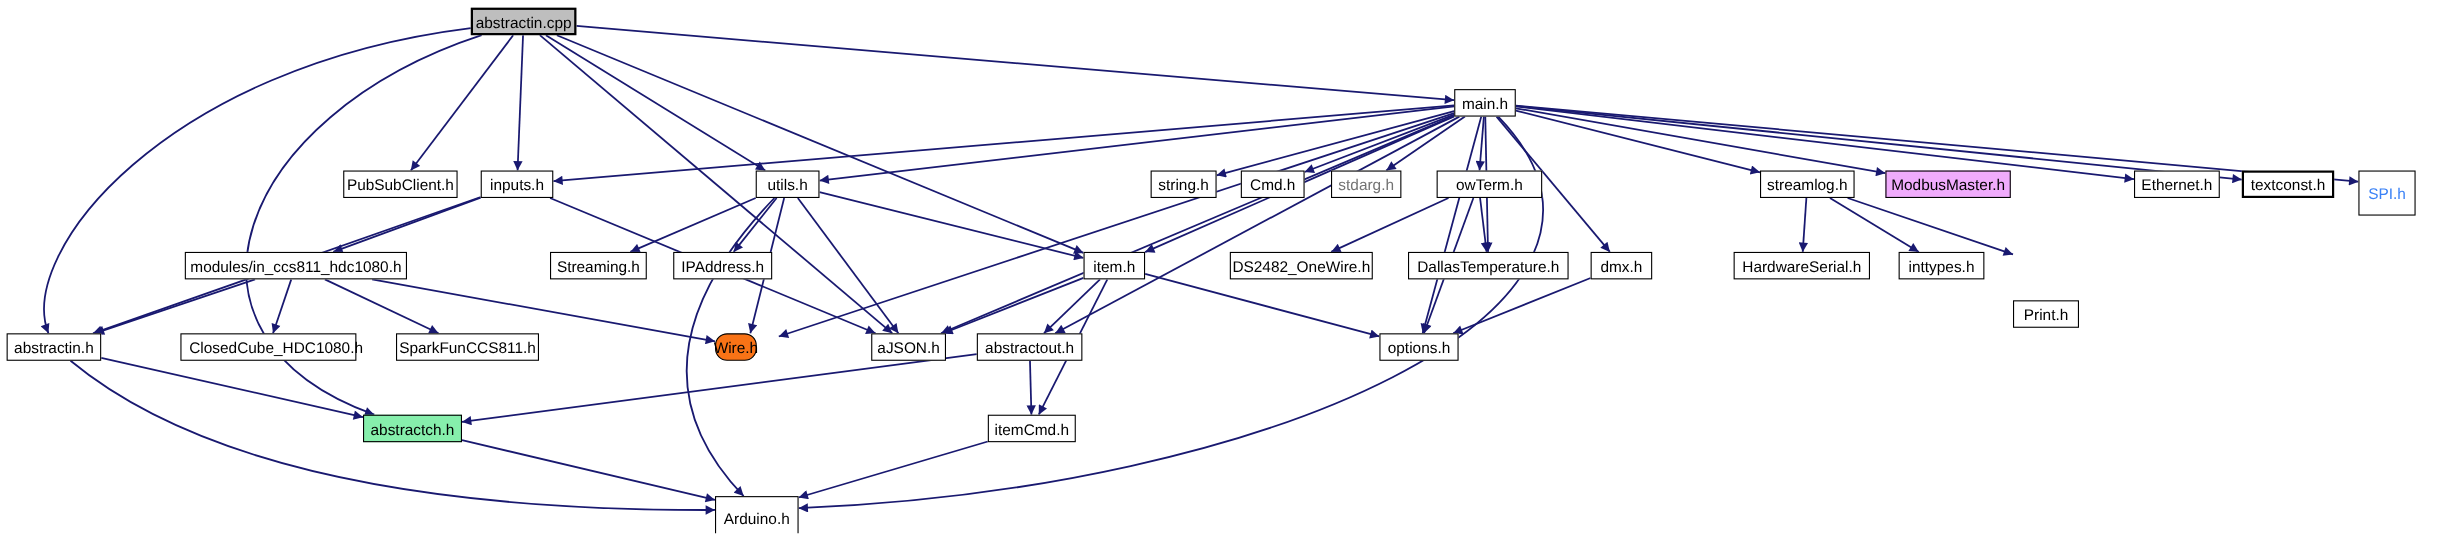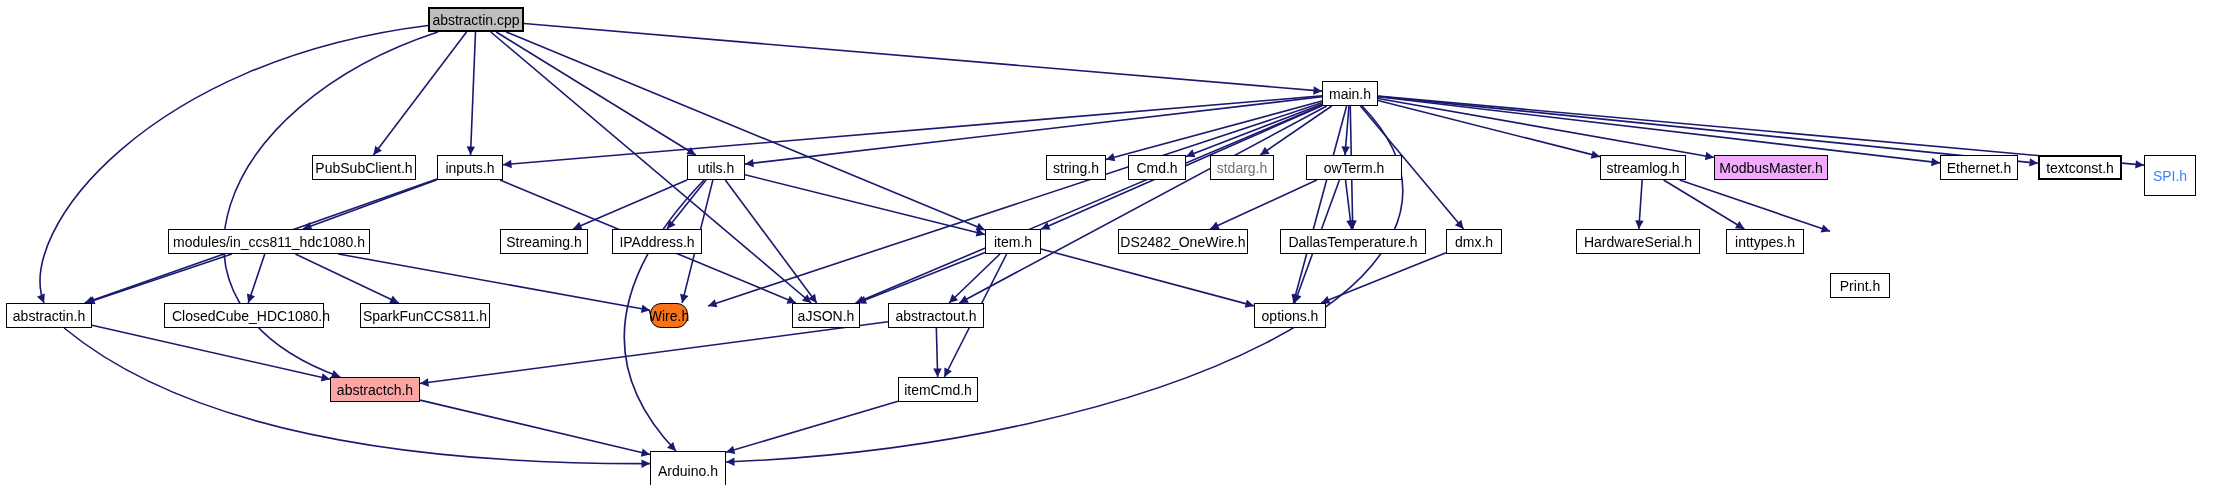--- a/index.html
+++ b/index.html
@@ -126,17 +126,17 @@
       <div class="node" style="left: 1576px; top: 229px; width: 124px; height: 25px; background: rgb(255, 255, 255); border-color: rgb(0, 0, 0); color: rgb(0, 0, 0);">HardwareSerial.h</div>
       <div class="node" style="left: 1726px; top: 229px; width: 78px; height: 25px; background: rgb(255, 255, 255); border-color: rgb(0, 0, 0); color: rgb(0, 0, 0);">inttypes.h</div>
       <div class="node" style="left: 1830px; top: 229px; width: 60px; height: 25px; background: rgb(255, 255, 255); border-color: rgb(0, 0, 0); color: rgb(0, 0, 0); margin-top: 44px;">Print.h</div>
       <div class="node" style="left: 6px; top: 303px; width: 86px; height: 25px; background: rgb(255, 255, 255); border-color: rgb(0, 0, 0); color: rgb(0, 0, 0);">abstractin.h</div>
       <div class="node" style="left: 164px; top: 303px; width: 160px; height: 25px; background: rgb(255, 255, 255); border-color: rgb(0, 0, 0); color: rgb(0, 0, 0); padding-left: 14px;">ClosedCube_HDC1080.h</div>
       <div class="node" style="left: 360px; top: 303px; width: 130px; height: 25px; background: rgb(255, 255, 255); border-color: rgb(0, 0, 0); color: rgb(0, 0, 0);">SparkFunCCS811.h</div>
       <div class="node" style="left: 650px; top: 303px; width: 38px; height: 25px; background: #f97316; border-color: rgb(0, 0, 0); color: rgb(0, 0, 0); border-radius: 11px;">Wire.h</div>
       <div class="node" style="left: 792px; top: 303px; width: 68px; height: 25px; background: rgb(255, 255, 255); border-color: rgb(0, 0, 0); color: rgb(0, 0, 0);">aJSON.h</div>
       <div class="node" style="left: 888px; top: 303px; width: 96px; height: 25px; background: rgb(255, 255, 255); border-color: rgb(0, 0, 0); color: rgb(0, 0, 0);">abstractout.h</div>
       <div class="node" style="left: 1254px; top: 303px; width: 72px; height: 25px; background: rgb(255, 255, 255); border-color: rgb(0, 0, 0); color: rgb(0, 0, 0);">options.h</div>
-      <div class="node" style="left: 330px; top: 377px; width: 90px; height: 25px; background: #fca5a5; border-color: rgb(0, 0, 0); color: rgb(0, 0, 0);">abstractch.h</div>
+      <div class="node" style="left: 330px; top: 377px; width: 90px; height: 25px; background: #86efac; border-color: rgb(0, 0, 0); color: rgb(0, 0, 0);">abstractch.h</div>
       <div class="node" style="left: 898px; top: 377px; width: 80px; height: 25px; background: rgb(255, 255, 255); border-color: rgb(0, 0, 0); color: rgb(0, 0, 0);">itemCmd.h</div>
       <div class="node" style="left: 650px; top: 451px; width: 76px; height: 39px; background: rgb(255, 255, 255); border-color: rgb(0, 0, 0); color: rgb(0, 0, 0);">Arduino.h</div>
     </div>
 </div>
 
 </body></html>

